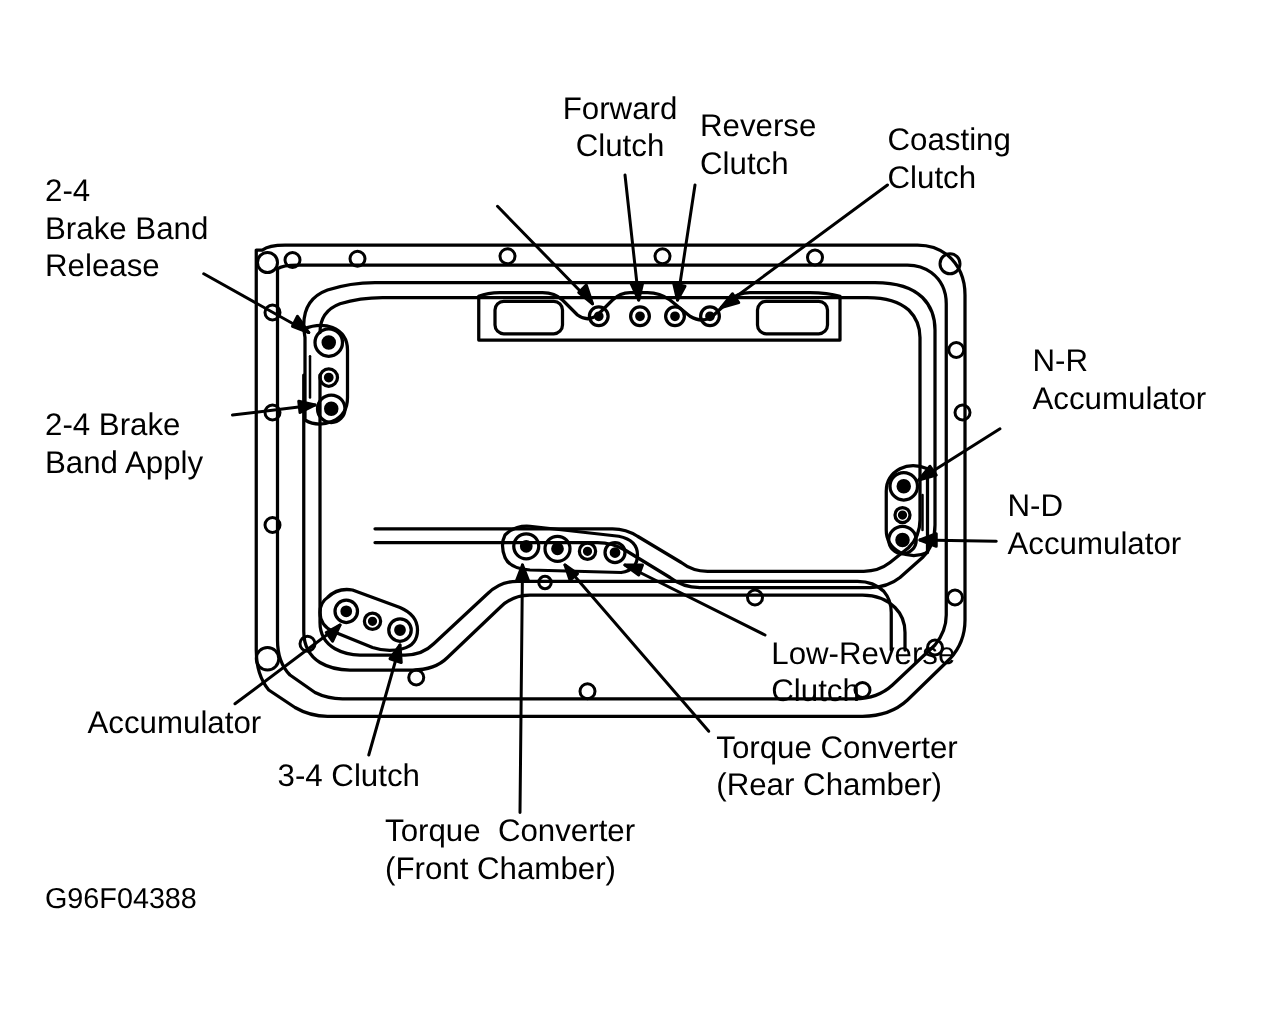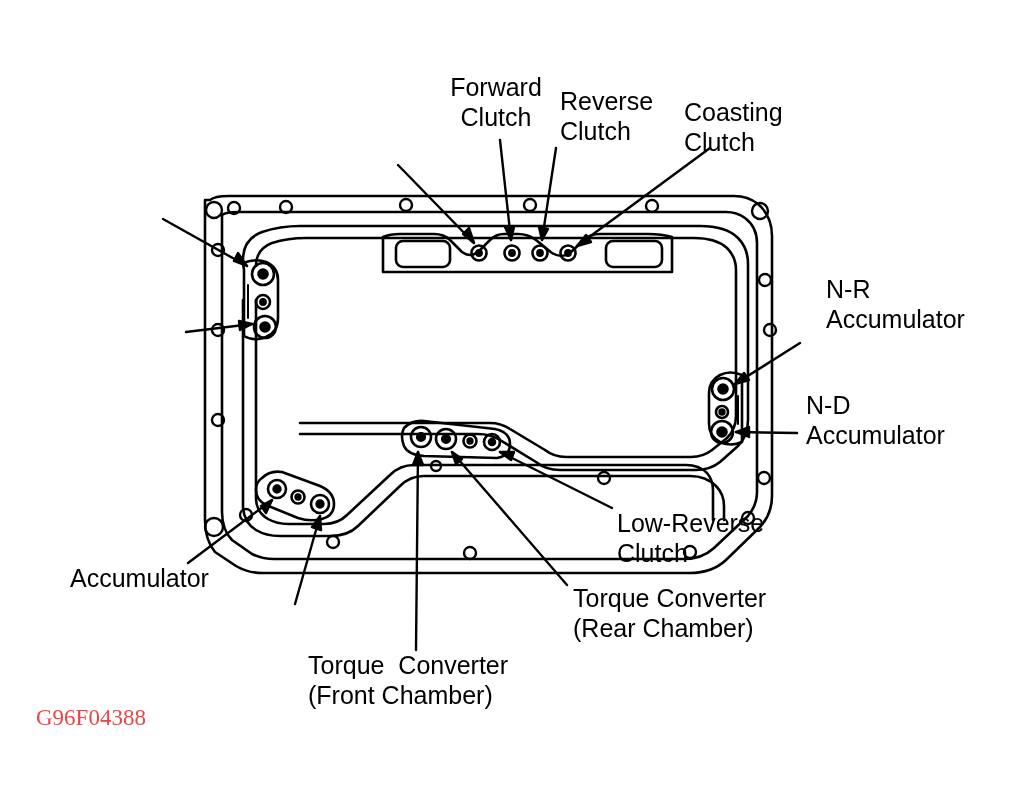--- a/index.html
+++ b/index.html
@@ -27,23 +27,23 @@
     position: absolute;
     font-family: "Liberation Sans", sans-serif;
     font-size: 25px;
     line-height: 30px;
     color: #000000;
     white-space: pre;
     letter-spacing: 0px;
   }
   .code {
     position: absolute;
-    font-family: Liberation Serif, serif;
+    font-family: Liberation Sans, sans-serif;
     font-size: 23px;
-    color: #ef4444;
+    color: #000000;
     white-space: pre;
   }
   .ta-left  { text-align: left; }
 </style>
 </head>
 <body>
 
 <div id="stage">
 
   <svg id="diagram-svg" viewBox="0 0 1030 807">
@@ -304,45 +304,51 @@
 
         <path d="M 295,604 L 320,516"></path>
         <path d="M 320,516 L 312,527 L 321,530 Z" fill="#000000"></path>
 
         <path d="M 188,563 L 272,500"></path>
         <path d="M 272,500 L 261,506 L 266,513 Z" fill="#000000"></path>
       </g>
     </g>
   </svg>
 
-
+  <div class="lbl ta-left" style="left:36px; top:138px; width:200px;">2-4
+Brake Band
+Release</div>
+
+  <div class="lbl ta-left" style="left:36px; top:325px; width:210px;">2-4 Brake
+Band Apply</div>
 
 
   <div class="lbl ta-left" style="left:416px; top:72px; width:160px;text-align:center;">Forward
 Clutch</div>
 
   <div class="lbl ta-left" style="left:560px; top:86px; width:160px;">Reverse
 Clutch</div>
 
-  <div class="lbl ta-left" style="left:684px; top:97px; width:170px;">Coasting
+  <div class="lbl ta-left" style="left:710px; top:97px; width:170px;">Coasting
 Clutch</div>
 
   <div class="lbl ta-left" style="left:802px; top:274px; width:210px;margin-left:24px;">N-R
 Accumulator</div>
 
   <div class="lbl ta-left" style="left:806px; top:390px; width:220px;">N-D
 Accumulator</div>
 
   <div class="lbl ta-left" style="left:617px; top:508px; width:230px;">Low-Reverse
 Clutch</div>
 
   <div class="lbl ta-left" style="left:573px; top:583px; width:290px;">Torque Converter
 (Rear Chamber)</div>
 
   <div class="lbl ta-left" style="left:308px; top:650px; width:300px;">Torque  Converter
 (Front Chamber)</div>
 
+  <div class="lbl ta-left" style="left:222px; top:606px; width:180px;">3-4 Clutch</div>
 
   <div class="lbl ta-left" style="left:70px; top:563px; width:200px;">Accumulator</div>
 
   <div class="code" style="left:36px; top:705px;">G96F04388</div>
 
 </div>
 
 </body></html>

